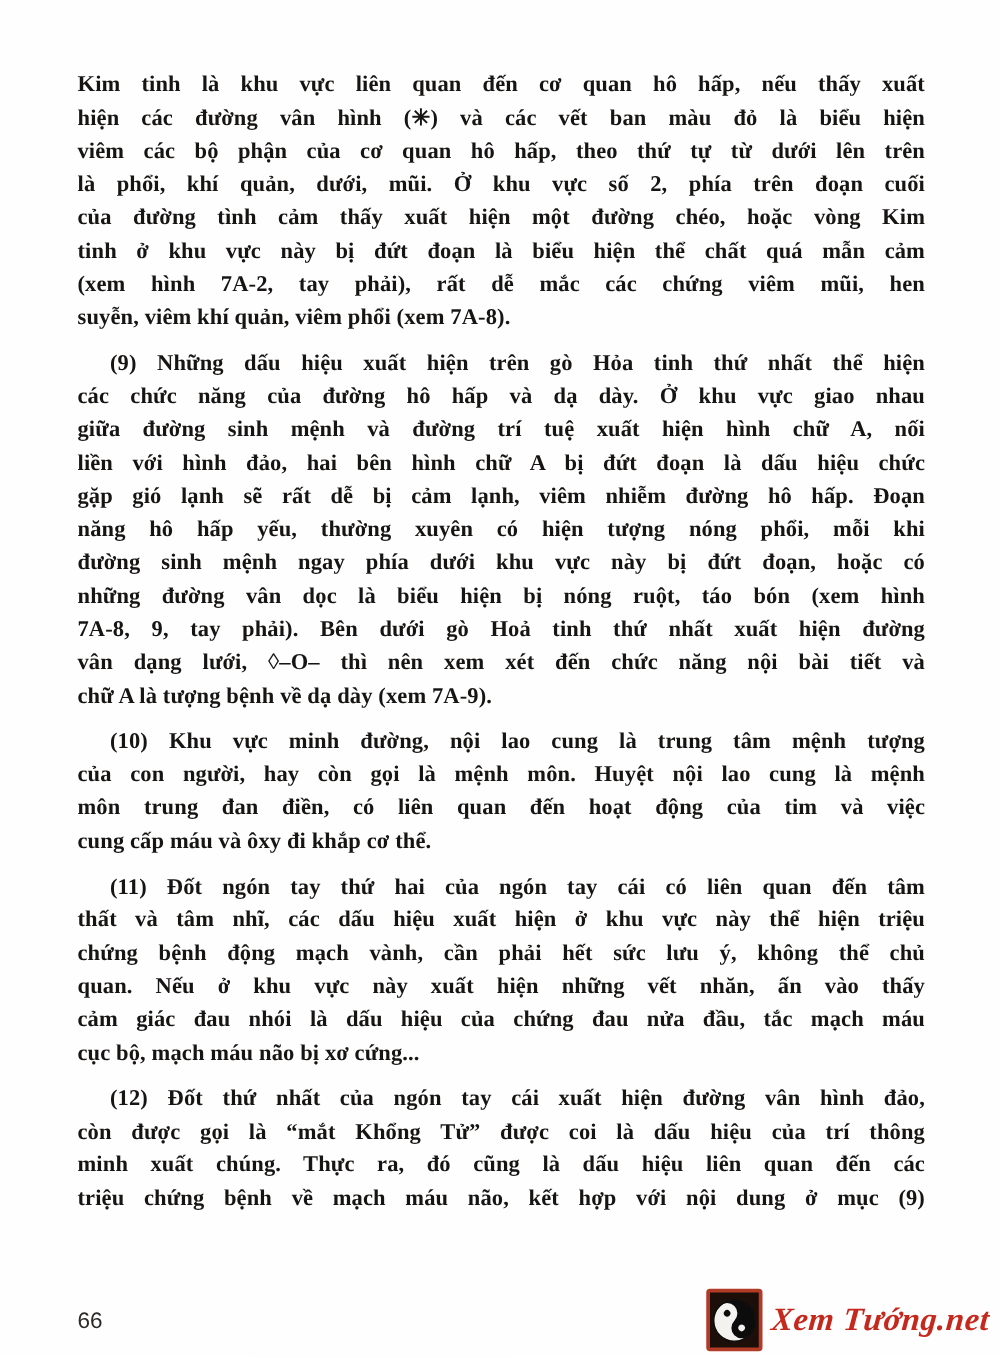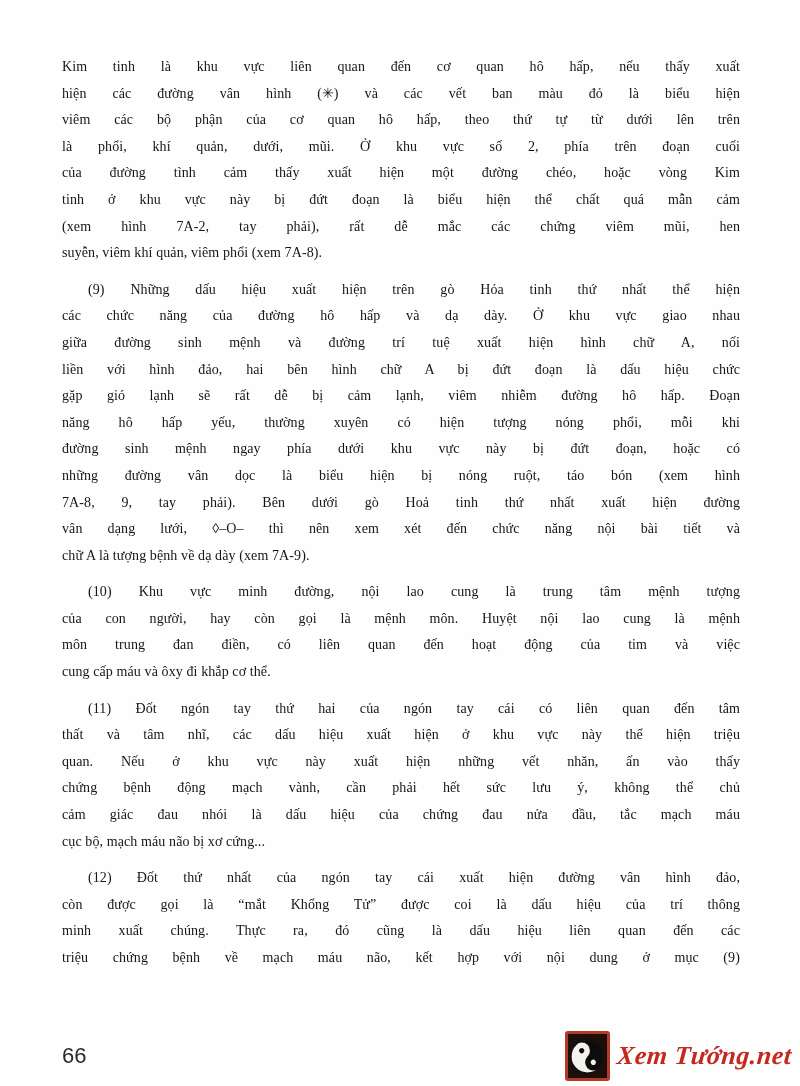--- a/index.html
+++ b/index.html
@@ -14,40 +14,41 @@
   }
   .text-column {
     position: absolute;
     left: 62px;
     top: 54px;
     width: 678px;
   }
   .para { margin: 0 0 10px 0; }
   .para:last-child { margin-bottom: 0; }
   .line {
-    font-size: 14px;
+    font-size: 18px;
     line-height: 26.6px;
     letter-spacing: 0.1px;
     text-align: justify;
     text-align-last: justify;
+    font-weight: bold;
   }
   .line.last { text-align-last: left; }
   .para.indented .line.first { text-indent: 26px; }
   .footer {
     position: absolute;
     left: 62px;
     right: 8px;
     top: 1028px;
     height: 56px;
     display: flex;
     align-items: center;
     justify-content: space-between;
   }
   .page-number {
-    font-size: 22px;
+    font-size: 18px;
     color: #2d2b29;
     font-family: "Liberation Sans", "DejaVu Sans", sans-serif;
   }
   .watermark {
     display: flex;
     align-items: center;
     gap: 7px;
     text-decoration: none;
   }
   .yy-box {
@@ -104,22 +105,22 @@
       </div>
       <div class="para indented">
         <div class="line first">(10) Khu vực minh đường, nội lao cung là trung tâm mệnh tượng</div>
         <div class="line">của con người, hay còn gọi là mệnh môn. Huyệt nội lao cung là mệnh</div>
         <div class="line">môn trung đan điền, có liên quan đến hoạt động của tim và việc</div>
         <div class="line last">cung cấp máu và ôxy đi khắp cơ thể.</div>
       </div>
       <div class="para indented">
         <div class="line first">(11) Đốt ngón tay thứ hai của ngón tay cái có liên quan đến tâm</div>
         <div class="line">thất và tâm nhĩ, các dấu hiệu xuất hiện ở khu vực này thể hiện triệu</div>
+        <div class="line">chứng bệnh động mạch vành, cần phải hết sức lưu ý, không thể chủ</div>
         <div class="line">quan. Nếu ở khu vực này xuất hiện những vết nhăn, ấn vào thấy</div>
-        <div class="line">chứng bệnh động mạch vành, cần phải hết sức lưu ý, không thể chủ</div>
         <div class="line">cảm giác đau nhói là dấu hiệu của chứng đau nửa đầu, tắc mạch máu</div>
         <div class="line last">cục bộ, mạch máu não bị xơ cứng...</div>
       </div>
       <div class="para indented">
         <div class="line first">(12) Đốt thứ nhất của ngón tay cái xuất hiện đường vân hình đảo,</div>
         <div class="line">còn được gọi là “mắt Khổng Tử” được coi là dấu hiệu của trí thông</div>
         <div class="line">minh xuất chúng. Thực ra, đó cũng là dấu hiệu liên quan đến các</div>
         <div class="line">triệu chứng bệnh về mạch máu não, kết hợp với nội dung ở mục (9)</div>
       </div>
     </div>

